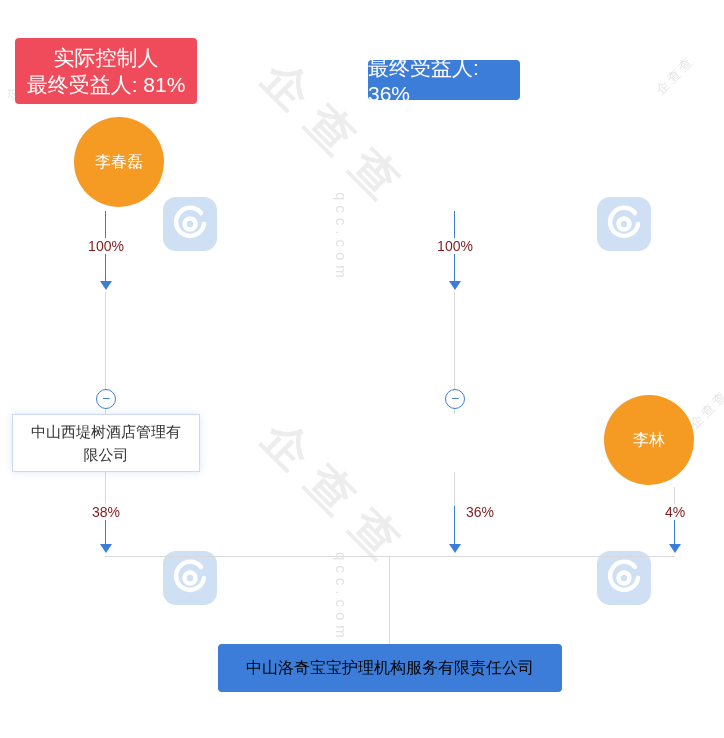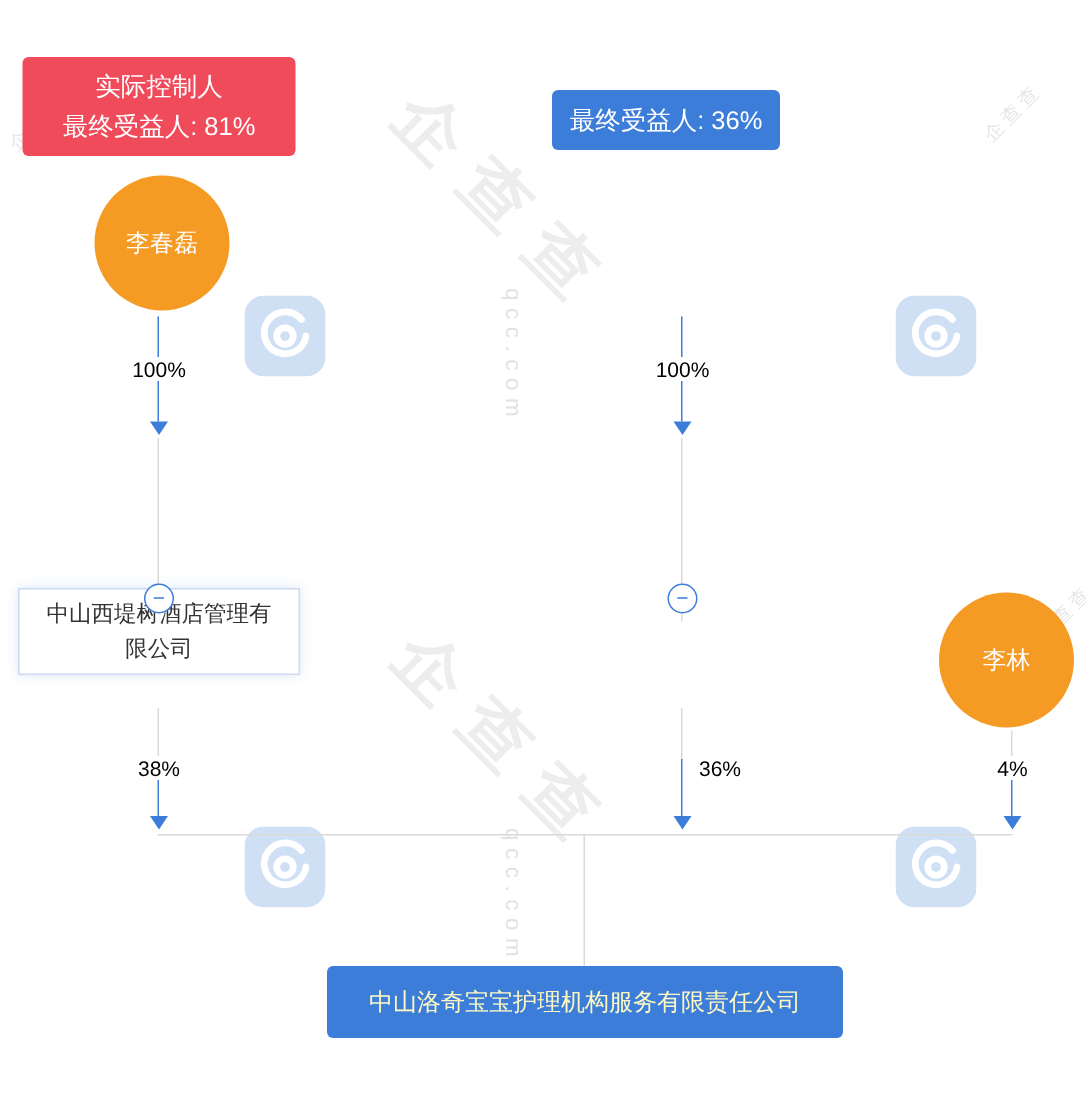--- a/index.html
+++ b/index.html
@@ -17,38 +17,38 @@
 
   
   .vline { position:absolute; width:1px; z-index:1; }
   .vline.blue { background:#3d7dda; }
   .vline.gray { background:#d9d9d9; }
   .hline { position:absolute; height:1px; background:#d9d9d9; z-index:1; }
   .arrow-down { position:absolute; width:0; height:0; z-index:2;
                 border-left:6px solid transparent; border-right:6px solid transparent;
                 border-top:9px solid #3d7dda; }
   .pct { position:absolute; transform:translateX(-50%); background:#fff; padding:0 5px;
-         font-size:14px; color:#000000; z-index:2; white-space:nowrap; }
+         font-size:14px; color:#7f1d1d; z-index:2; white-space:nowrap; }
 
   
   .person-circle { position:absolute; width:90px; height:90px; border-radius:50%;
                    background:#f59a23; color:#fff; font-size:16px; z-index:2;
                    display:flex; align-items:center; justify-content:center; cursor:pointer; }
   .company-box { position:absolute; background:#fff; border:1px solid #ccd9f0;
                  box-shadow:0 0 8px rgba(61,125,218,0.18); z-index:2; cursor:pointer;
                  display:flex; align-items:center; justify-content:center;
                  text-align:center; font-size:15px; color:#333; line-height:23px; padding:0 13px; }
   .minus-toggle { position:absolute; width:20px; height:20px; border-radius:50%;
                   border:1px solid #3d7dda; background:#fff; color:#3d7dda;
                   font-size:14px; line-height:17px; text-align:center; z-index:3; cursor:pointer; }
-  .badge { position:absolute; border-radius:4px; color:#fff; z-index:2; font-size:17px;
+  .badge { position:absolute; border-radius:4px; color:#fff; z-index:2; font-size:21px;
            display:flex; flex-direction:column; align-items:center; justify-content:center; }
   .badge.red { background:#f04b5a; line-height:27px; }
   .badge.blue { background:#3d7dda; }
-  .target-box { position:absolute; background:#3d7dda; border-radius:4px; color:#fef9c3;
+  .target-box { position:absolute; background:#3d7dda; border-radius:4px; color:#000000;
                 font-size:16px; z-index:2; cursor:pointer;
                 display:flex; align-items:center; justify-content:center; }
 </style>
 </head>
 <body>
 
 <div class="canvas">
 
   <div class="wm wm-corner" style="left:2px; top:92px;">企查查</div>
   <div class="wm wm-corner" style="left:652px; top:86px;">企查查</div>
@@ -91,35 +91,35 @@
 
   <div class="badge red" style="left:15px; top:38px; width:182px; height:66px;">
     <div>实际控制人</div>
     <div>最终受益人: 81%</div>
   </div>
 
   <div class="badge blue" style="left:368px; top:60px; width:152px; height:40px;">
     <div>最终受益人: 36%</div>
   </div>
 
-  <div class="person-circle" style="left:63px; top:117px;">
+  <div class="person-circle" style="left:74px; top:117px;">
     <span>李春磊</span>
   </div>
-  <div class="person-circle" style="left:626px; top:395px;">
+  <div class="person-circle" style="left:604px; top:395px;">
     <span>李林</span>
   </div>
 
   <div class="vline blue" style="left:105px; top:211px; height:70px;"></div>
   <div class="pct" style="left:106px; top:238px;">100%</div>
   <div class="arrow-down" style="left:100px; top:281px;"></div>
   <div class="vline gray" style="left:105px; top:292px; height:122px;"></div>
   <div class="minus-toggle" style="left:96px; top:389px;">
     <span>−</span>
   </div>
-  <div class="company-box" style="left:12px; top:392px; width:188px; height:58px;">
+  <div class="company-box" style="left:12px; top:414px; width:188px; height:58px;">
     <span>中山西堤树酒店管理有限公司</span>
   </div>
   <div class="vline gray" style="left:105px; top:472px; height:34px;"></div>
   <div class="vline blue" style="left:105px; top:506px; height:38px;"></div>
   <div class="pct" style="left:106px; top:504px;">38%</div>
   <div class="arrow-down" style="left:100px; top:544px;"></div>
 
   <div class="vline blue" style="left:454px; top:211px; height:70px;"></div>
   <div class="pct" style="left:455px; top:238px;">100%</div>
   <div class="arrow-down" style="left:449px; top:281px;"></div>

